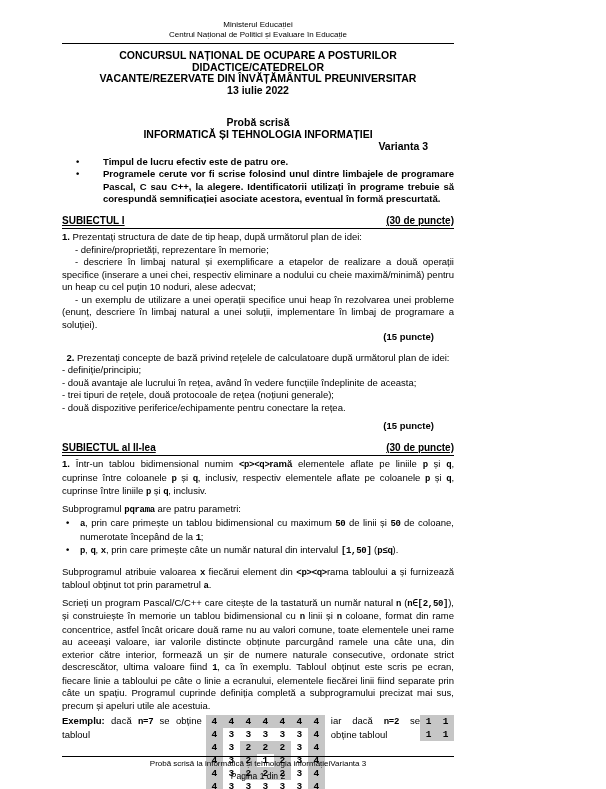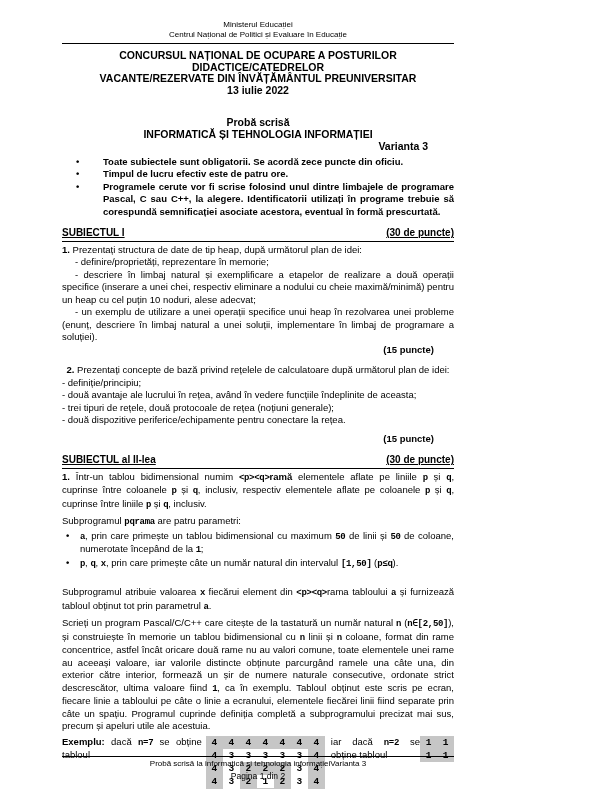--- a/index.html
+++ b/index.html
@@ -21,21 +21,21 @@
   .sect-head{display:flex;justify-content:space-between;font-weight:bold;font-size:10px;
     border-bottom:1.5px solid #000;padding-bottom:1px;margin-top:9px;}
   .sect-head span{text-decoration:underline;}
   .para{margin:0;}
   .mt2{margin-top:2px;} .mt4{margin-top:4px;} .mt6{margin-top:6px;} .mt8{margin-top:8px;text-align:center;}
   .dash-indent{text-indent:13px;}
   .points{font-weight:bold;text-align:right;}
   .pr20{padding-right:20px;} .pr40{padding-right:40px;}
   .overlap{margin-top:-14px;}
   code{font-family:"Liberation Mono","DejaVu Sans Mono",monospace;font-weight:bold;font-size:9px;letter-spacing:-0.3px;}
-  ul.plist{margin:1px 0 16px 0;padding:0;list-style:none;}
+  ul.plist{margin:1px 0 8px 0;padding:0;list-style:none;}
   ul.plist li{position:relative;padding-left:18px;text-align:justify;}
   ul.plist li::before{content:"\2022";position:absolute;left:4px;font-weight:bold;}
   .example-row{display:flex;align-items:flex-start;margin-top:3px;}
   .ex-label{text-align:justify;}
   .ex-left{width:185px;}
   .ex-right{width:118px;margin-left:6px;}
   .matrix{margin-left:4px;}
   .matrix-push{margin-left:auto;}
   .mrow{display:flex;}
   .mcell{display:block;width:17px;height:13px;line-height:13px;text-align:center;
@@ -59,21 +59,20 @@
   <div class="title-block">
     <div class="tline">CONCURSUL NAȚIONAL DE OCUPARE A POSTURILOR DIDACTICE/CATEDRELOR</div>
     <div class="tline">VACANTE/REZERVATE DIN ÎNVĂȚĂMÂNTUL PREUNIVERSITAR</div>
     <div class="tline">13 iulie 2022</div>
   </div>
   <div class="tline proba">Probă scrisă</div>
   <div class="tline">INFORMATICĂ ȘI TEHNOLOGIA INFORMAȚIEI</div>
   <div class="variant-line">Varianta 3</div>
 
   <ul class="instructions">
-    <li>Toate subiectele sunt obligatorii. Se acordă zece puncte din oficiu.</li>
     <li>Timpul de lucru efectiv este de patru ore.</li>
     <li>Programele cerute vor fi scrise folosind unul dintre limbajele de programare Pascal, C sau C++, la alegere. Identificatorii utilizați în programe trebuie să corespundă semnificației asociate acestora, eventual în formă prescurtată.</li>
   </ul>
 
   <div class="sect-head">
     <span>SUBIECTUL I</span>
     <span>(30 de puncte)</span>
   </div>
 
   <div class="para mt2"><b>1.</b> Prezentați structura de date de tip heap, după următorul plan de idei:</div>

